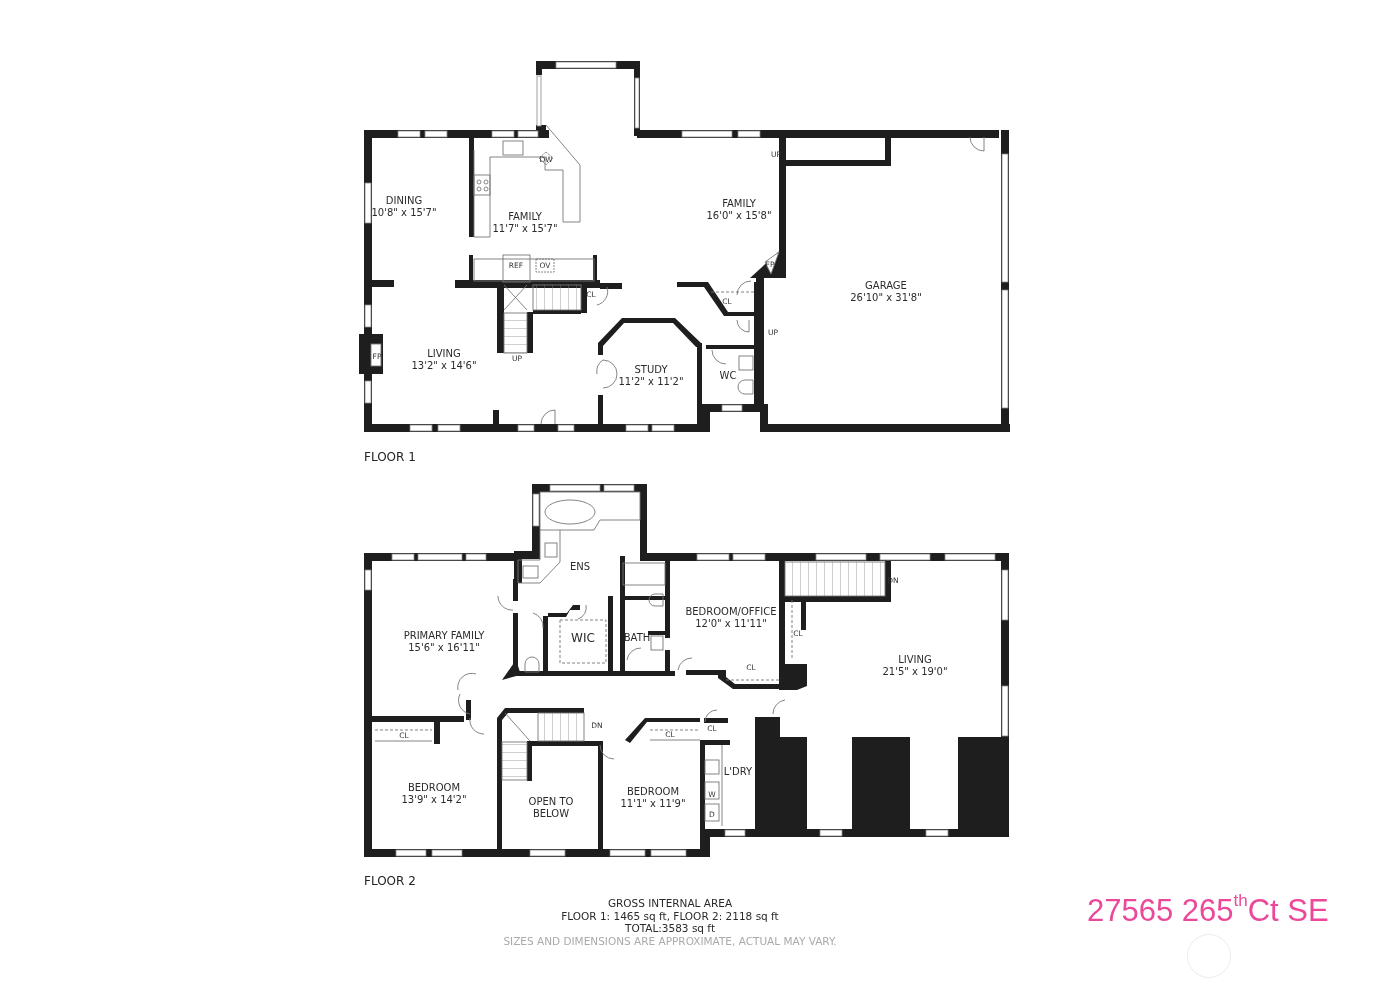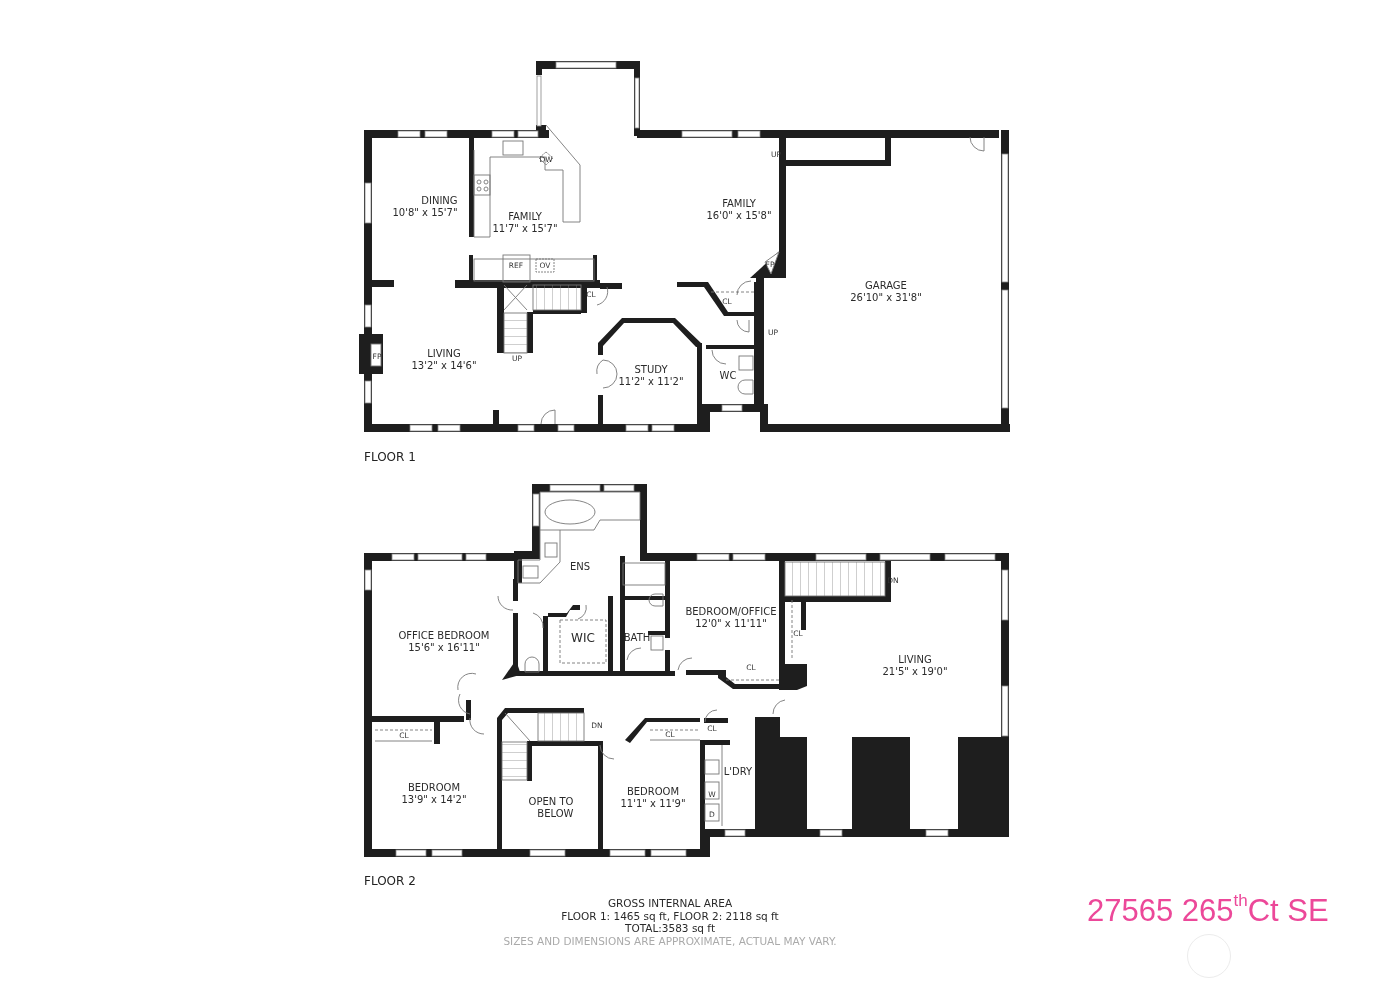--- a/index.html
+++ b/index.html
@@ -274,21 +274,21 @@
     <line x1="726" y1="680" x2="780" y2="680" stroke-dasharray="3,2"></line>
     <line x1="792" y1="600" x2="792" y2="660" stroke-dasharray="3,2"></line>
 
     <rect x="705" y="760" width="14" height="14"></rect>
     <rect x="705" y="782" width="14" height="17"></rect>
     <rect x="705" y="804" width="14" height="17"></rect>
     <line x1="722" y1="745" x2="722" y2="826"></line>
   </g>
 </svg>
 
-<div class="lbl" style="left:425px; top:195px;text-align:right;">
+<div class="lbl" style="left:404px; top:195px;">
   <span>DINING</span>
   <span class="dim">10'8" x 15'7"</span>
 </div>
 <div class="lbl" style="left:525px; top:211px;">
   <span>FAMILY</span>
   <span class="dim">11'7" x 15'7"</span>
 </div>
 <div class="lbl" style="left:699px; top:198px;margin-left:40px;">
   <span>FAMILY</span>
   <span class="dim">16'0" x 15'8"</span>
@@ -316,21 +316,21 @@
 <span class="small" style="left:377px; top:356px;">FP</span>
 <span class="small" style="left:591px; top:294px;">CL</span>
 <span class="small" style="left:727px; top:301px;">CL</span>
 <span class="small" style="left:776px; top:154px;">UP</span>
 <span class="small" style="left:773px; top:332px;">UP</span>
 <span class="small" style="left:517px; top:358px;">UP</span>
 
 <div class="floor-title" style="left:364px; top:450px;">FLOOR 1</div>
 
 <div class="lbl" style="left:444px; top:630px;">
-  <span>OFFICE BEDROOM</span>
+  <span>PRIMARY FAMILY</span>
   <span class="dim">15'6" x 16'11"</span>
 </div>
 <div class="lbl" style="left:580px; top:561px;">
   <span>ENS</span>
 </div>
 <div class="lbl" style="left:583px; top:632px; font-size:12px;">
   <span>WIC</span>
 </div>
 <div class="lbl" style="left:637px; top:632px;">
   <span>BATH</span>
@@ -340,21 +340,21 @@
   <span class="dim">12'0" x 11'11"</span>
 </div>
 <div class="lbl" style="left:915px; top:654px;">
   <span>LIVING</span>
   <span class="dim">21'5" x 19'0"</span>
 </div>
 <div class="lbl" style="left:434px; top:782px;">
   <span>BEDROOM</span>
   <span class="dim">13'9" x 14'2"</span>
 </div>
-<div class="lbl" style="left:551px; top:796px;text-align:right;">
+<div class="lbl" style="left:551px; top:796px;">
   <span>OPEN TO</span>
   <span class="dim">BELOW</span>
 </div>
 <div class="lbl" style="left:653px; top:786px;">
   <span>BEDROOM</span>
   <span class="dim">11'1" x 11'9"</span>
 </div>
 <div class="lbl" style="left:738px; top:766px;">
   <span>L'DRY</span>
 </div>

